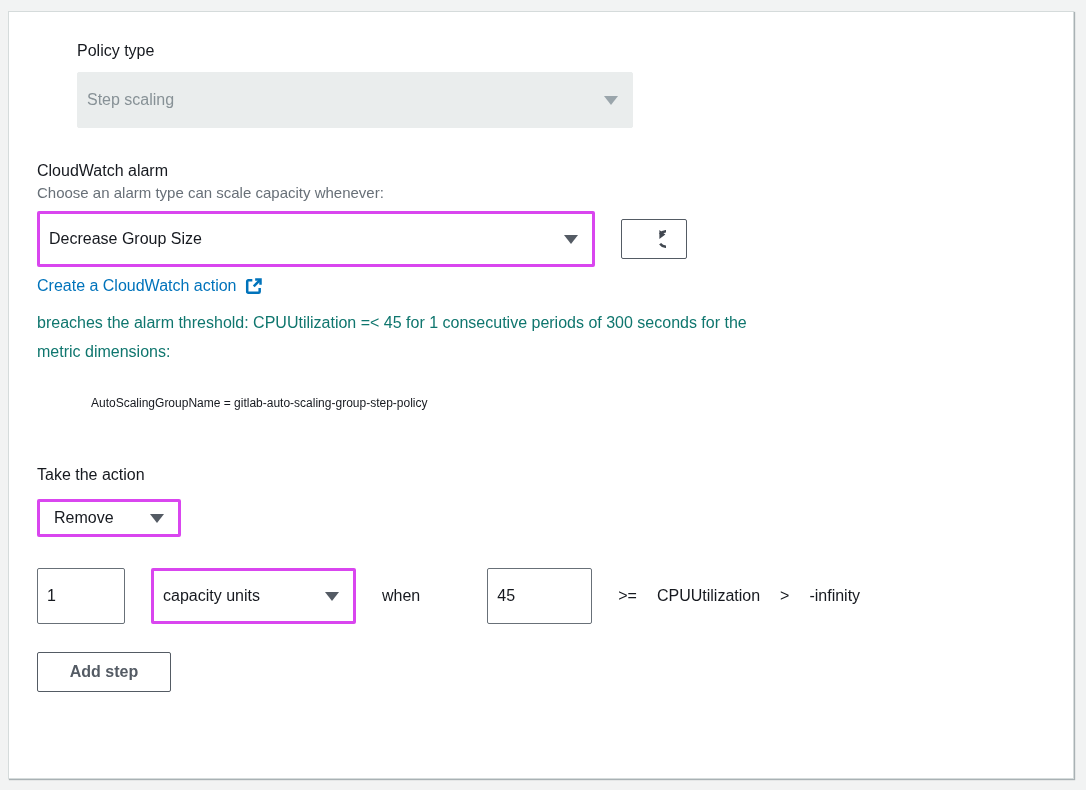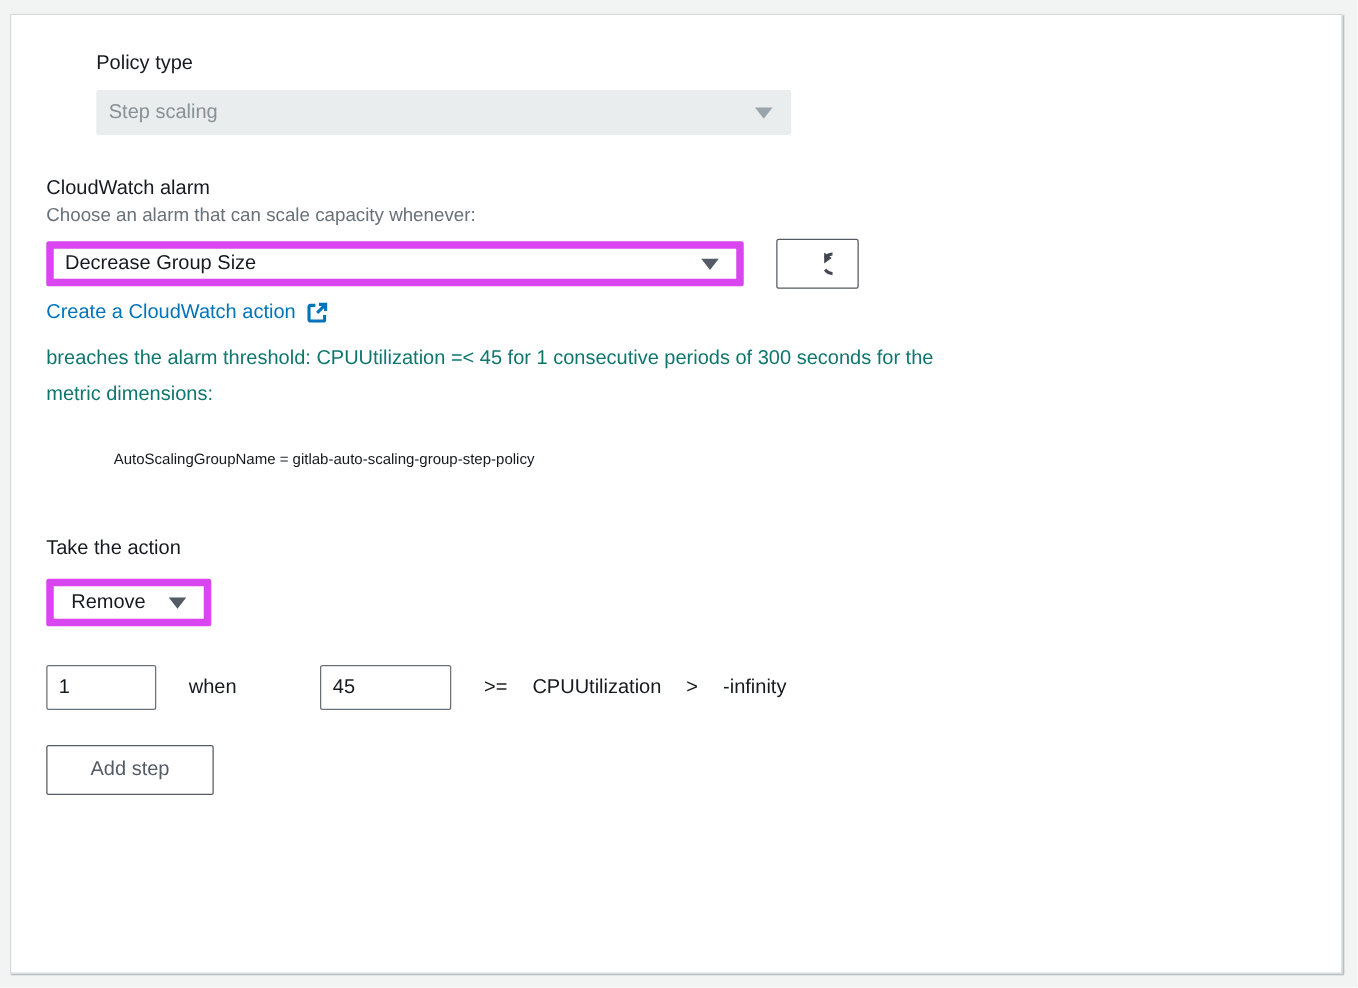--- a/index.html
+++ b/index.html
@@ -25,31 +25,31 @@
     color: #16191f;
     margin-bottom: 10px;
   }
   .hint {
     font-size: 15px;
     line-height: 21px;
     color: #687078;
     margin-bottom: 8px;
   }
   .select, .text-input {
-    height: 36px;
+    height: 56px;
     border-radius: 2px;
     font-size: 16px;
     display: flex;
     align-items: center;
   }
   .select {
     justify-content: space-between;
     padding: 0 14px 0 9px;
     background: #fff;
-    border: 6px solid #d946ef;
+    border: 3px solid #d946ef;
     cursor: pointer;
   }
   .select.disabled {
     background: #eaeded;
     border: 1px solid #eaeded;
     cursor: default;
   }
   .select.disabled .select-value { color: #879196; }
   .caret {
     width: 0; height: 0;
@@ -103,38 +103,38 @@
     color: #0f766e;
   }
   .dimension-line {
     margin-top: 26px;
     margin-left: 54px;
     font-size: 12px;
     line-height: 22px;
   }
   .action-section { margin-top: 50px; }
   .action-label { margin-bottom: 13px; }
-  .remove-select { width: 132px; height: 38px; padding: 0 14px; }
+  .remove-select { width: 144px; height: 38px; padding: 0 14px; }
   .step-row {
     margin-top: 31px;
     display: flex; align-items: center; gap: 26px;
     font-size: 16px;
   }
   .amount-input { width: 88px; }
   .unit-select { width: 205px; }
   .threshold-input { width: 105px; margin-left: 41px; }
   .cmp-group { display: flex; align-items: center; gap: 20px; }
   .add-step-btn {
     margin-top: 28px;
     width: 134px; height: 40px;
     background: #fff;
     border: 1px solid #545b64;
     border-radius: 2px;
     font-size: 16px;
-    font-weight: normal;
+    font-weight: bold;
     color: #545b64;
     font-family: "Liberation Sans", sans-serif;
     cursor: pointer;
   }
   svg { display: block; }
 </style>
 </head>
 <body>
 
 <div class="panel">
@@ -143,21 +143,21 @@
     <div class="field-label">Policy type</div>
     <div class="select disabled w-main">
       <span class="select-value">Step scaling</span>
       <span class="caret caret-disabled"></span>
     </div>
   </div>
 
 
   <div>
     <div class="field-label" style="margin-bottom:0">CloudWatch alarm</div>
-    <div class="hint">Choose an alarm that can scale capacity whenever:</div>
+    <div class="hint">Choose an alarm type can scale capacity whenever:</div>
 
     <div class="alarm-row">
       <div class="select alarm-select">
         <span class="select-value">Decrease Group Size</span>
         <span class="caret"></span>
       </div>
       <button class="refresh-btn">
         <span>
           <svg width="24" height="24" viewBox="0 0 22 22">
             <path d="M16.6 15.3 A7.2 7.2 0 1 0 16.6 6.7" fill="none" stroke="#414750" stroke-width="2.3"></path>
@@ -186,20 +186,24 @@
   <div class="action-section">
     <div class="field-label action-label">Take the action</div>
 
     <div class="select remove-select">
       <span class="select-value">Remove</span>
       <span class="caret"></span>
     </div>
 
     <div class="step-row">
       <input class="text-input amount-input" value="1" style="">
+      <div class="select unit-select">
+        <span class="select-value">capacity units</span>
+        <span class="caret"></span>
+      </div>
       <span>when</span>
       <input class="text-input threshold-input" value="45" style="">
       <div class="cmp-group">
         <span>&gt;=</span>
         <span>CPUUtilization</span>
         <span>&gt;</span>
         <span>-infinity</span>
       </div>
     </div>
 

